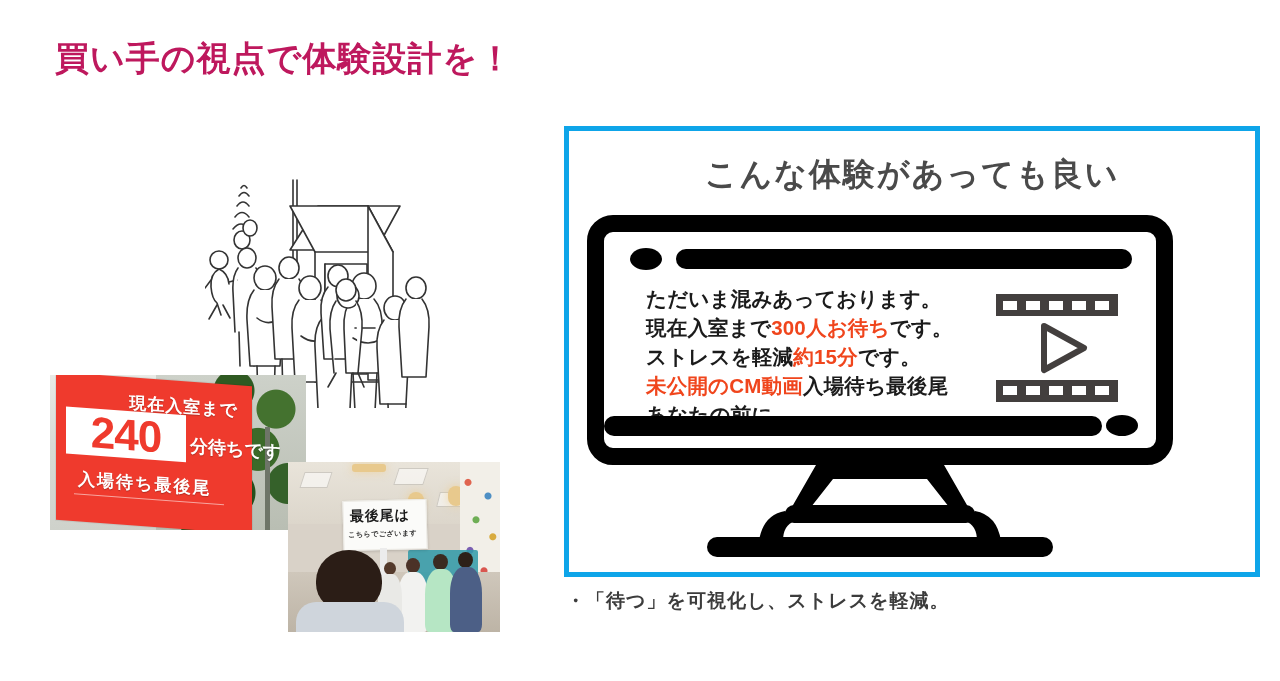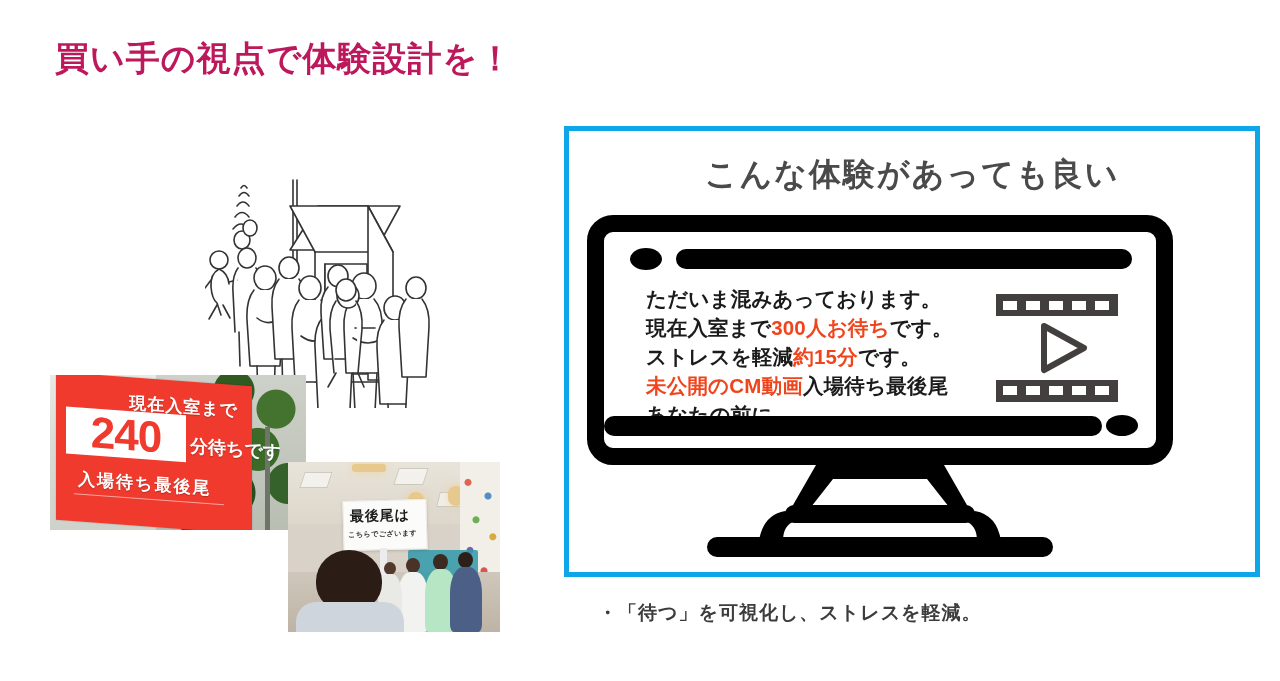--- a/index.html
+++ b/index.html
@@ -134,21 +134,21 @@
     letter-spacing:.2px;
   }
   .hl{color:#f0451c;}
 
   .film{position:absolute;right:38px;top:62px;width:122px;height:108px;}
 
   .panel-caption{
     position:absolute;left:0;top:588px;width:100%;
     font-size:19px;font-weight:bold;color:#3c3c3c;letter-spacing:1px;
   }
-  .cap-inner{position:absolute;left:566px;top:12px;white-space:nowrap;margin-left:32px;}
+  .cap-inner{position:absolute;left:566px;top:0;white-space:nowrap;}
 </style>
 </head>
 <body>
 
 <div class="slide">
 
   <div class="slide-title">買い手の視点で体験設計を！</div>
 
   <div class="lineart">
     <svg viewBox="0 0 300 240" xmlns="http://www.w3.org/2000/svg">

